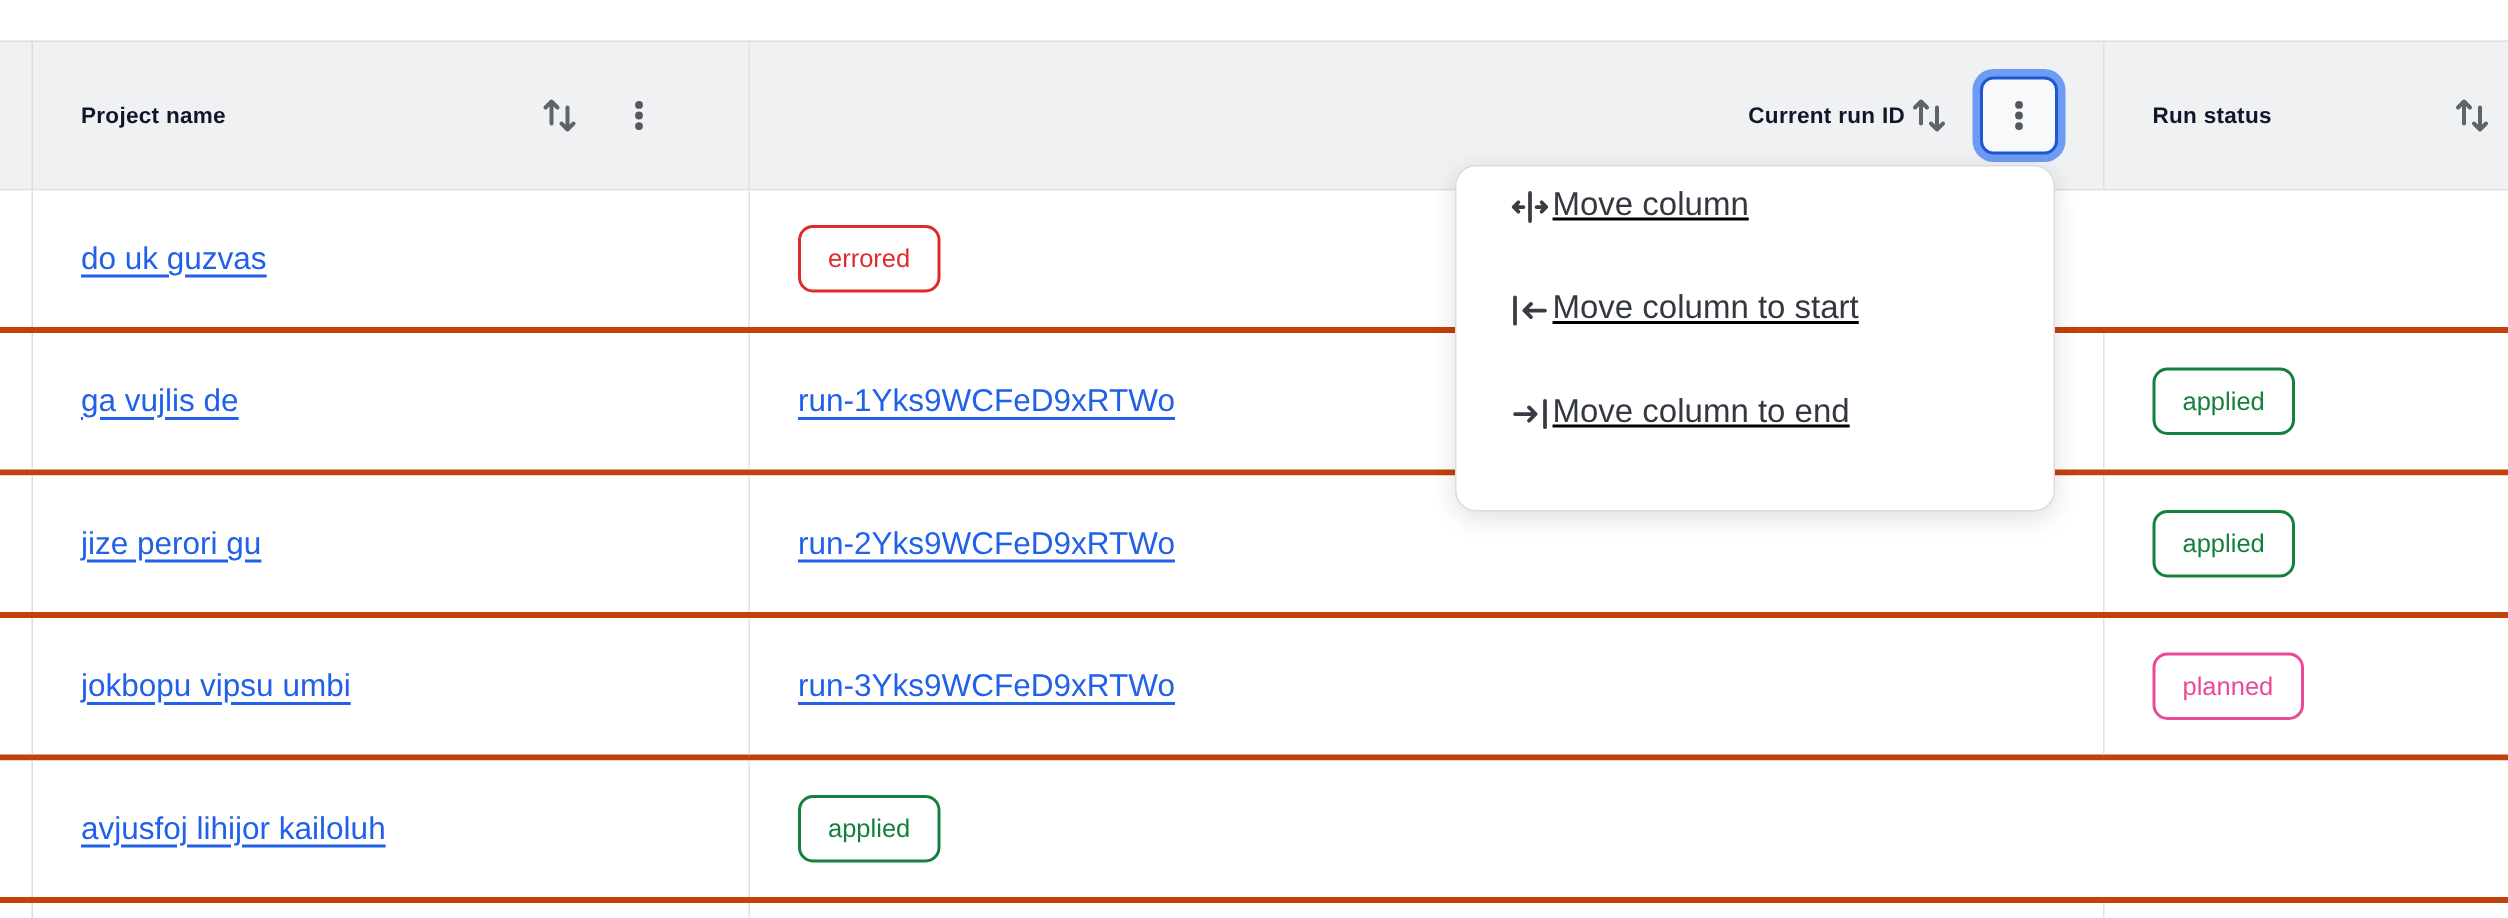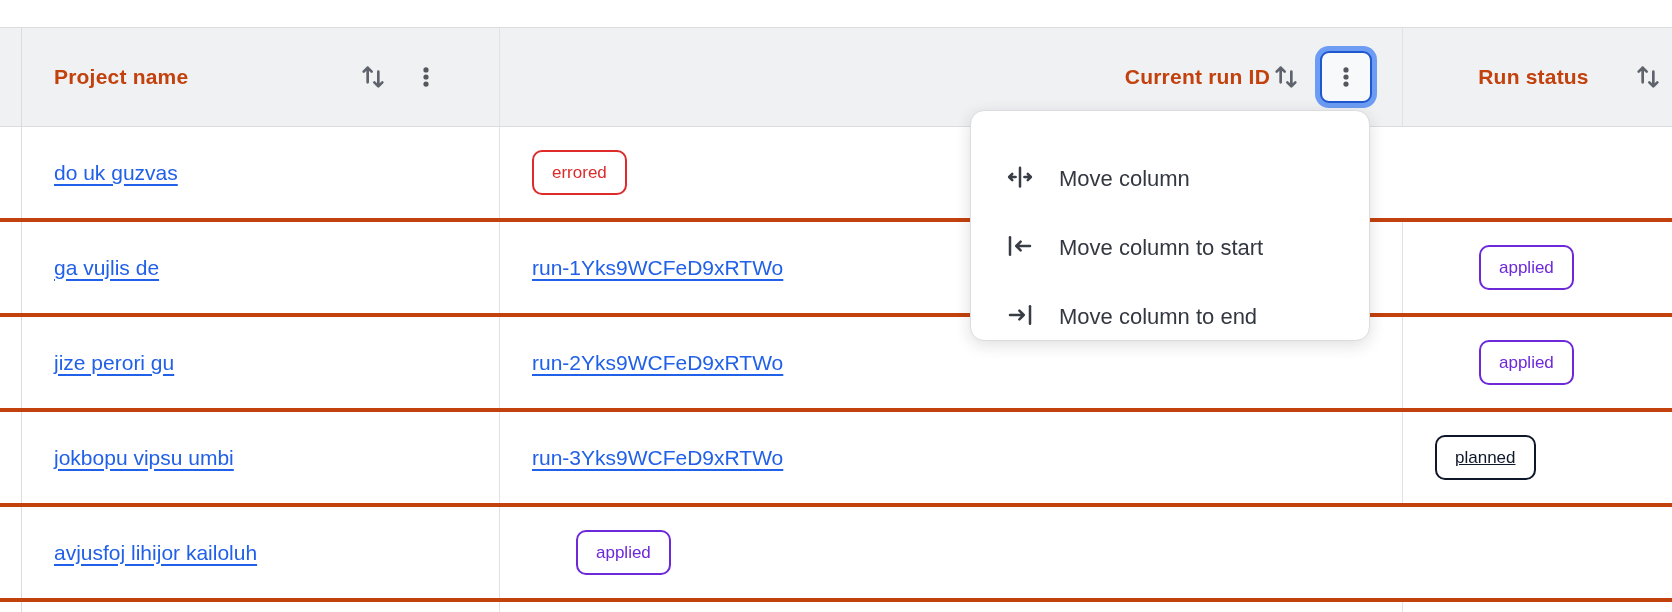--- a/index.html
+++ b/index.html
@@ -38,30 +38,30 @@
   .c3 { flex: 1; }
 
   .cell {
     display: flex;
     align-items: center;
     padding-left: 32px;
     min-width: 0;
   }
   .hcell { padding-right: 24px; }
   .hcell .hlabel {
-    font-size: 21px;
+    font-size: 15px;
     font-weight: 700;
-    color: #c2410c;
+    color: #0f172a;
     letter-spacing: .2px;
     flex: 1;
     white-space: nowrap;
   }
   .hcell.c1 { padding-right: 60px; }
   .hcell.c2 { padding-right: 30px; text-align: right; }
-  .hcell.c3 { padding-right: 8px; text-align: center; }
+  .hcell.c3 { padding-right: 8px; }
 
   .hcontrols { display: flex; align-items: center; flex: none; }
   .hcell.c1 .hcontrols { gap: 24px; }
   .hcell.c2 .hcontrols { gap: 18px; }
 
   .icon-btn {
     background: transparent;
     border: none;
     padding: 0;
     display: flex;
@@ -90,48 +90,49 @@
     align-items: center;
     font-size: 17px;
     line-height: 1;
     padding: 12px 18px;
     border-radius: 10px;
     border: 2px solid currentColor;
     background: #ffffff;
     white-space: nowrap;
   }
   .badge.red    { color: #dd2b2b; }
-  .badge.green  { color: #6d28d9; margin-left: 44px; }
-  .badge.orange { color: #0f172a; text-decoration: underline; }
+  .badge.green  { color: #15803d; }
+  .badge.orange { color: #ec4899; }
 
   
   .menu {
     position: absolute;
     left: 970px;
     top: 110px;
     width: 400px;
     height: 231px;
     background: #ffffff;
     border: 1px solid #dcdcde;
     border-radius: 14px;
     box-shadow: 0 4px 16px rgba(31, 30, 36, 0.14);
     padding: 12px 0;
     z-index: 20;
   }
   .menu-item {
     display: flex;
-    align-items: flex-end;
+    align-items: flex-start;
     height: 69px;
     padding: 0 20px 0 34px;
-    gap: 24px;
+    gap: 0;
     cursor: pointer;
     background: transparent;
     border: none;
     width: 100%;
     text-align: left;
+    text-decoration: underline;
   }
   .menu-item .mi-label {
     font-size: 22px;
     color: #333740;
     white-space: nowrap;
   }
   .mi-icon { flex: none; display: flex; }
 </style>
 </head>
 <body>

